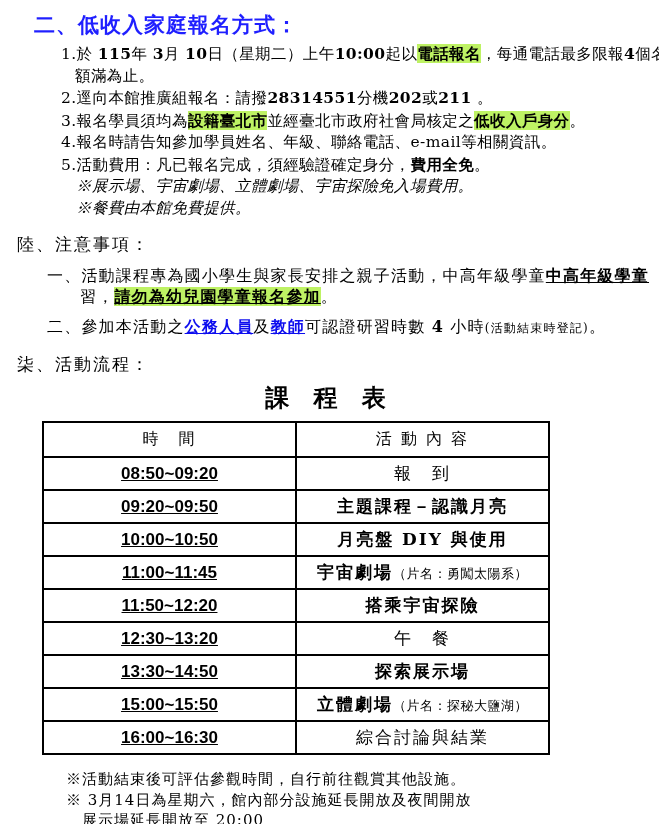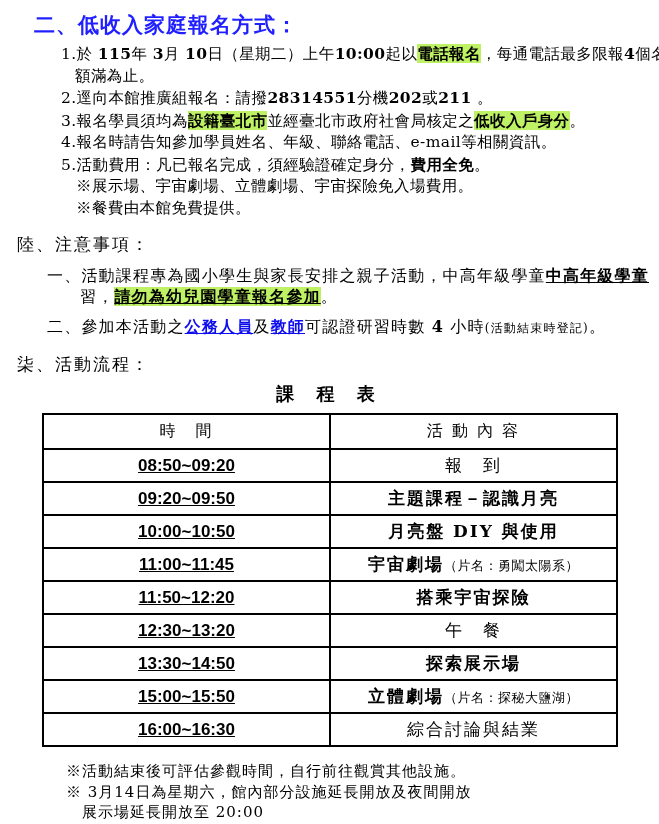--- a/index.html
+++ b/index.html
@@ -15,34 +15,34 @@
   .blue{color:#0d0dee;}
   .sm{font-size:12px;}
   p{margin:0;white-space:nowrap;}
 
   .h-blue{
     color:#1f1fff;font-weight:bold;font-size:21px;
     margin:11px 0 4px 34px;letter-spacing:1px;
   }
   .list{margin-left:61px;font-size:15.5px;line-height:21.5px;letter-spacing:0.4px;}
   .list .cont{padding-left:14px;}   
-  .list .subnote{padding-left:15px;}
+  .list .subnote{padding-left:15px;font-style:italic;}
 
   .h-sec{font-size:17px;letter-spacing:2px;margin:14px 0 0 17px;}
   .sec-items{margin-left:47px;font-size:16px;line-height:21px;letter-spacing:1.2px;}
   .sec-items .it{margin-top:9px;}
   .sec-items .cont{padding-left:33px;}
 
   .tbl-title{
-    text-align:center;font-size:18px;font-weight:bold;
+    text-align:center;font-size:24px;font-weight:bold;
     letter-spacing:8px;margin-top:6px;
   }
   table{
     border-collapse:collapse;margin:7px 0 0 42px;
-    width:576px;table-layout:fixed;
+    width:508px;table-layout:fixed;
   }
   th,td{border:2px solid #000;text-align:center;padding:0;}
   th{font-weight:normal;font-size:16px;height:33px;letter-spacing:2px;}
   td{height:31px;font-size:17px;}
   .time-cell{
     width:149px;
     font-family:"Liberation Sans","DejaVu Sans",sans-serif;
     font-weight:bold;font-size:17px;letter-spacing:0;text-decoration:underline;
   }
   .act-cell{letter-spacing:2px;}

